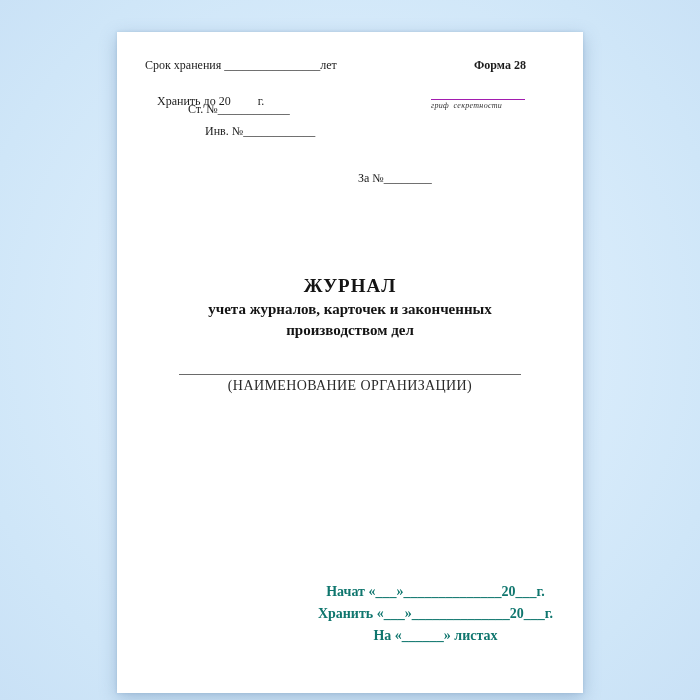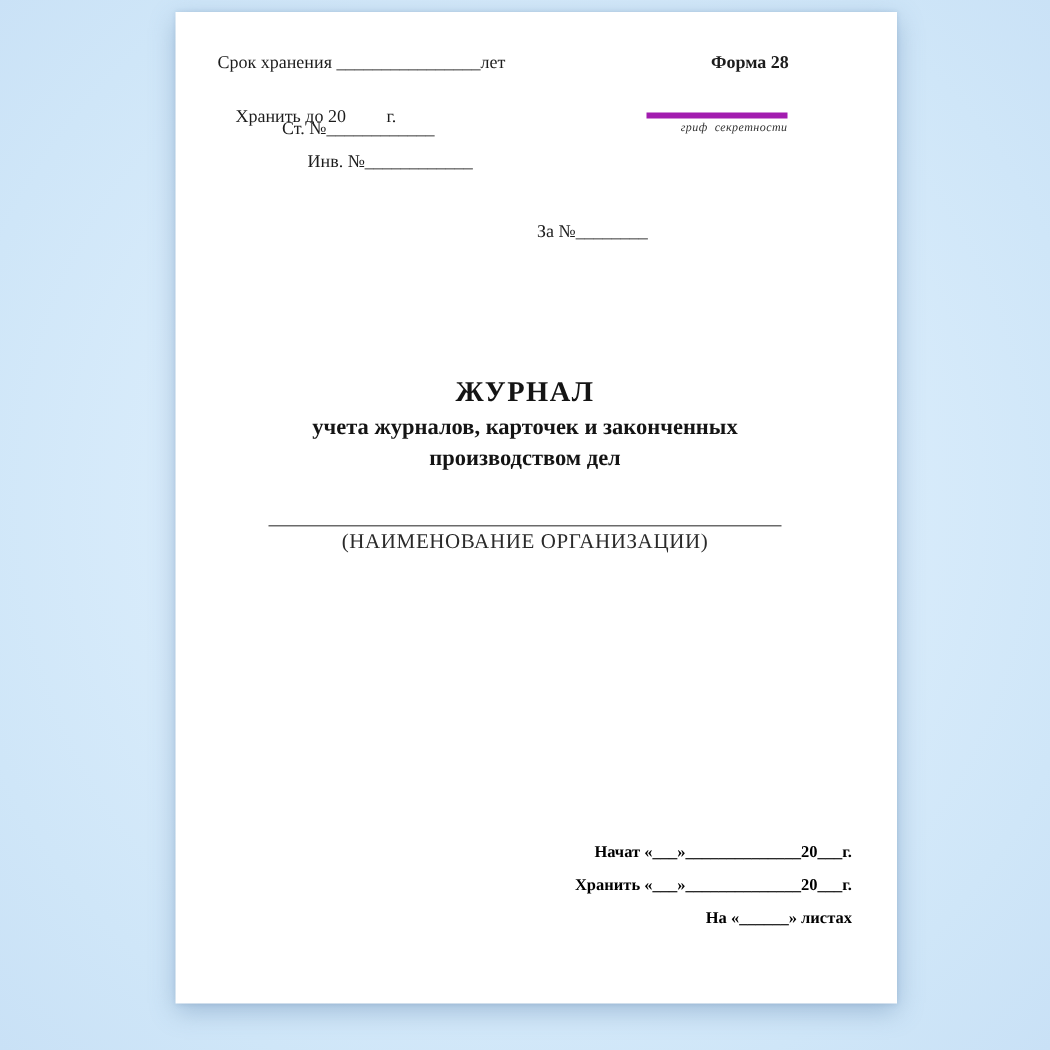--- a/index.html
+++ b/index.html
@@ -9,26 +9,25 @@
   body {
     width: 700px;
     height: 700px;
     overflow: hidden;
     background: radial-gradient(ellipse at 50% 48%, #e3f1fc 0%, #d9ecfb 45%, #cfe6f8 78%, #c9e1f6 100%);
     font-family: "Liberation Serif", "DejaVu Serif", serif;
   }
   .paper {
     position: absolute;
     left: 117px;
-    top: 8px;
+    top: 32px;
     width: 466px;
     height: 661px;
     background: #ffffff;
     box-shadow: 0 5px 16px rgba(100, 135, 175, 0.45), 0 0 3px rgba(100, 135, 175, 0.25);
-    padding-left: 15px;
   }
   .t {
     position: absolute;
     font-family: "Liberation Serif", "DejaVu Serif", serif;
     font-size: 12px;
     color: #1c1c1c;
     white-space: pre;
     line-height: 14px;
   }
 
@@ -38,22 +37,22 @@
   .st-no          { left: 71px; top: 70px; }
   .inv-no         { left: 60px; top: 92px; margin-left: 28px; }
 
   .form-label     { left: 357px; top: 26px; font-weight: bold; }
 
   .secrecy {
     position: absolute;
     left: 314px;
     top: 67px;
     width: 94px;
-    border-top: 4px solid #a21caf;
-    text-align: right;
+    border-top: 1px solid #a21caf;
+    text-align: left;
     padding-top: 1px;
   }
   .secrecy .caption {
     font-family: "Liberation Serif", "DejaVu Serif", serif;
     font-style: italic;
     font-size: 8px;
     color: #333;
     letter-spacing: 0.3px;
     white-space: pre;
   }
@@ -97,24 +96,24 @@
     color: #2a2a2a;
     letter-spacing: 0.4px;
     white-space: pre;
     font-family: "Liberation Serif", "DejaVu Serif", serif;
   }
 
   .footer-block {
     position: absolute;
     right: 30px;
     top: 549px;
-    text-align: right;
+    text-align: center;
     font-weight: bold;
-    font-size: 11px;
-    color: #000000;
+    font-size: 14px;
+    color: #0f766e;
   }
   .footer-block > div {
     line-height: 22px;
     white-space: pre;
   }
 </style>
 </head>
 <body>
 
 <div class="paper">

